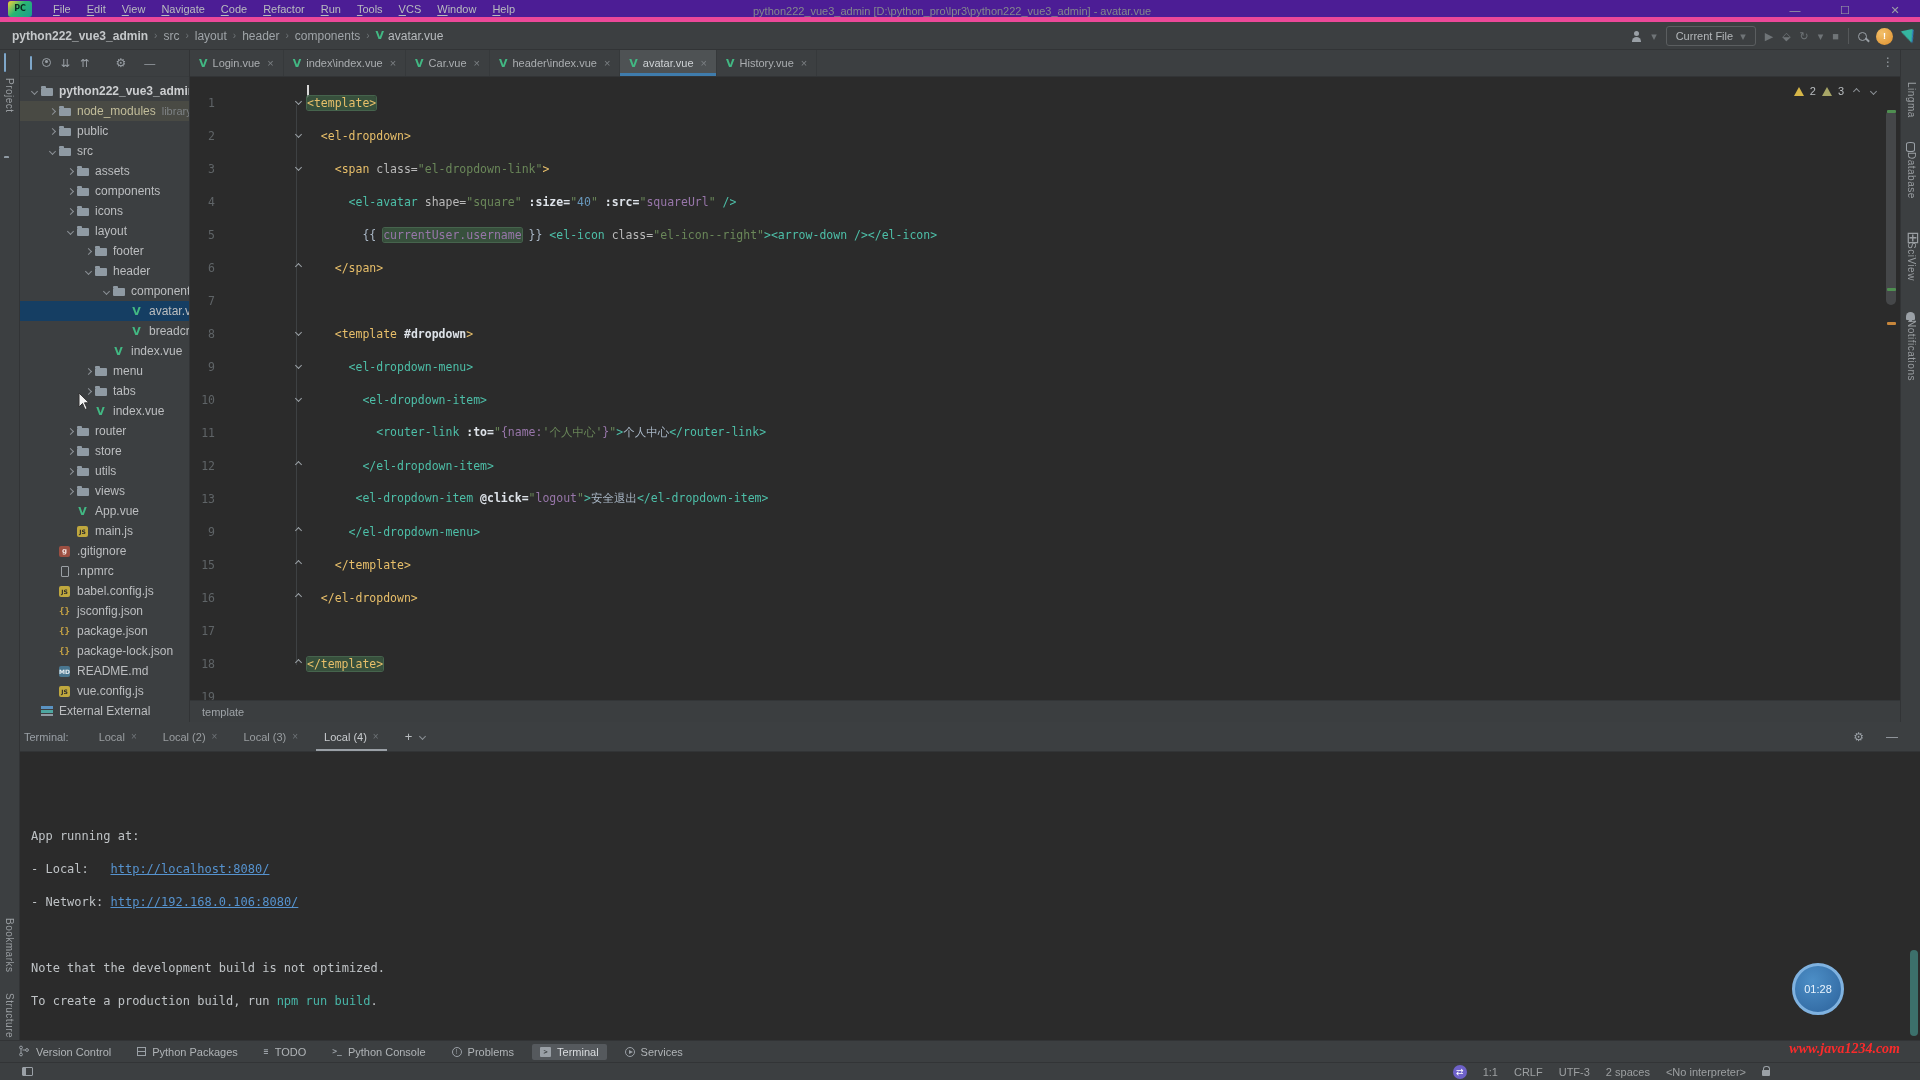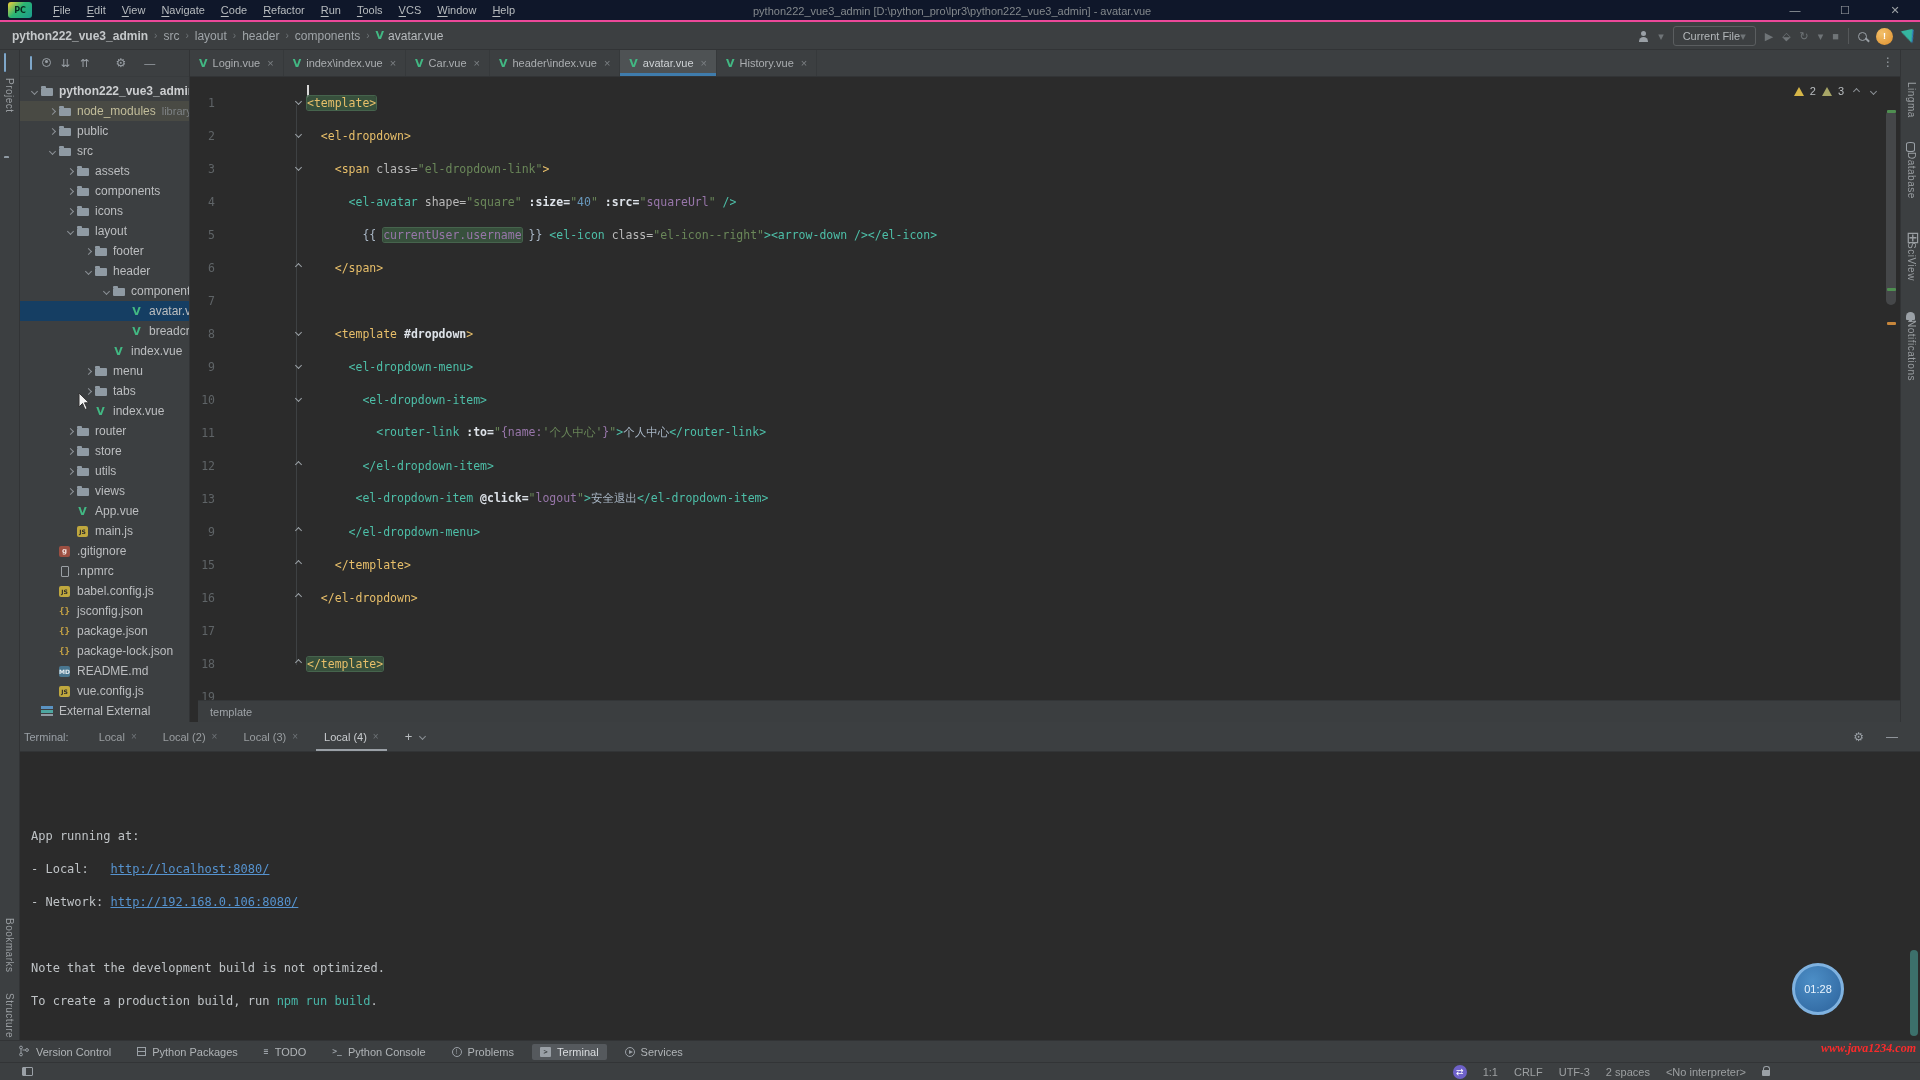--- a/index.html
+++ b/index.html
@@ -1,36 +1,36 @@
 <!DOCTYPE html>
 <html><head>
 <meta charset="utf-8">
 <style>
   html,body{margin:0;padding:0;background:#1e1f20;}
   *{box-sizing:border-box;}
   .screen{position:relative;width:1920px;height:1080px;background:#2b2b2b;overflow:hidden;
     font-family:"Liberation Sans","DejaVu Sans",sans-serif;color:#bbbbbb;-webkit-font-smoothing:antialiased;}
   
-  .titlebar{position:absolute;left:0;top:0;width:1920px;height:22px;background:#0f172a;border-bottom:2px solid #ec4899;display:flex;align-items:center;}
+  .titlebar{position:absolute;left:0;top:0;width:1920px;height:22px;background:#4c1d95;border-bottom:5px solid #ec4899;display:flex;align-items:center;}
   .logo{width:24px;height:16px;margin-left:8px;border-radius:3px;background:linear-gradient(135deg,#f7d038 0%,#2bb673 45%,#1a9c8f 100%);color:#0b2b20;font:700 8px "DejaVu Sans",sans-serif;display:flex;align-items:center;justify-content:center;}
   .menubar{display:flex;gap:2px;margin-left:14px;}
   .menu-item{font-size:11px;color:#b8bcbf;padding:2px 7px;cursor:default;}
   .menu-item u{text-decoration:underline;text-underline-offset:2px;}
   .win-title{position:absolute;left:753px;top:0;height:22px;line-height:22px;font-size:11px;color:#84898d;white-space:nowrap;}
   .win-controls{position:absolute;right:0;top:0;height:22px;display:flex;}
   .win-controls span{width:50px;text-align:center;line-height:20px;font-size:11px;color:#9da2a6;}
   
   .navbar{position:absolute;left:0;top:22px;width:1920px;height:28px;background:#3c3f41;border-bottom:1px solid #323436;display:flex;align-items:center;}
   .crumbs{display:flex;align-items:center;margin-left:12px;font-size:12px;white-space:nowrap;}
   .crumb{color:#9fa4a8;}
   .crumb.first{font-weight:700;color:#c5c8ca;}
   .crumb-sep{color:#6f7477;margin:0 6px;font-size:10px;}
   .crumb-file{display:flex;align-items:center;gap:4px;color:#b6babd;}
   .nav-right{position:absolute;right:6px;top:0;height:28px;display:flex;align-items:center;gap:9px;}
-  .runbox{height:20px;border:1px solid #5b5e60;border-radius:3px;padding:0 9px;display:flex;align-items:center;font-size:11px;color:#b3b7ba;}
+  .runbox{height:20px;border:1px solid #5b5e60;border-radius:3px;padding:0 9px;display:flex;align-items:center;gap:7px;font-size:11px;color:#b3b7ba;}
   .muted{color:#6f7477;font-size:11px;}
   .divider-v{width:1px;height:16px;background:#55585a;}
   .orange-dot{width:17px;height:17px;border-radius:50%;background:radial-gradient(circle at 35% 30%,#f3c06a,#dd8f2d);display:flex;align-items:center;justify-content:center;color:#fff;font-size:9px;font-weight:700;}
   .gem{width:0;height:0;border-left:8px solid transparent;border-right:4px solid transparent;border-top:13px solid #35b6a0;transform:rotate(-12deg);filter:drop-shadow(1px 1px 0 #2e7fc0);}
   
   .main{position:absolute;left:0;top:50px;width:1920px;height:672px;}
   .stripe{position:absolute;background:#3c3f41;color:#9a9ea2;}
   .stripe-left{left:0;top:0;width:20px;height:1012px;border-right:1px solid #323436;}
   .stripe-right{right:0;top:0;width:20px;height:672px;border-left:1px solid #323436;}
   .vtext{writing-mode:vertical-rl;font-size:10px;letter-spacing:.5px;color:#9a9ea2;position:absolute;left:4px;}
@@ -86,40 +86,40 @@
   .tk-i{color:#9876aa;}
   .tk-p{color:#a9b7c6;}
   .hl{background:#37503c;border-radius:2px;box-shadow:0 0 0 1px #46644d;}
   .caret{position:absolute;left:117px;top:8px;width:1.5px;height:17px;background:#d8d8d8;}
   .fold-guide{position:absolute;left:106px;top:28px;width:1px;height:560px;background:#3e4143;}
   .inspections{position:absolute;right:24px;top:8px;display:flex;align-items:center;gap:6px;font-size:11px;color:#b9bdc0;z-index:5;}
   .tri{width:0;height:0;border-left:5px solid transparent;border-right:5px solid transparent;border-bottom:9px solid #d6b648;display:inline-block;}
   .tri.dim{border-bottom-color:#a8a667;}
   .scroll-thumb{position:absolute;right:4px;top:33px;width:10px;height:195px;background:rgba(166,174,181,.22);border-radius:5px;}
   .mark{position:absolute;right:4px;width:9px;height:3px;border-radius:1px;}
-  .editor-crumb{position:absolute;left:8px;top:650px;width:1710px;height:22px;background:#3b3e40;border-top:1px solid #333638;font-size:11px;color:#9fa4a8;line-height:22px;padding-left:12px;}
+  .editor-crumb{position:absolute;left:0;top:650px;width:1710px;height:22px;background:#3b3e40;border-top:1px solid #333638;font-size:11px;color:#9fa4a8;line-height:22px;padding-left:12px;}
   
   .terminal{position:absolute;left:20px;top:722px;width:1900px;height:318px;background:#2b2b2b;}
   .term-header{height:30px;background:#3c3f41;border-bottom:1px solid #323436;display:flex;align-items:center;position:relative;}
   .term-label{font-size:11px;color:#9aa0a6;margin-left:4px;margin-right:22px;}
   .term-tab{display:flex;align-items:center;gap:6px;font-size:11px;color:#9a9ea1;height:100%;padding:0 8px;margin-right:10px;}
   .term-tab.active{color:#c9cccf;box-shadow:inset 0 -2px 0 #9aa0a6;}
   .term-x{color:#6f7478;font-size:10px;}
   .term-plus{color:#b9bdc0;font-size:13px;margin:0 8px;}
   .term-right{position:absolute;right:22px;display:flex;gap:22px;align-items:center;color:#9aa0a6;}
   .term-body{position:relative;padding:68px 0 0 11px;font-family:"DejaVu Sans Mono",monospace;font-size:12px;line-height:33px;color:#bfc3c6;white-space:pre;}
   .t-link{color:#5693cf;text-decoration:underline;}
   .t-cmd{color:#48b6a8;}
   .timer{position:absolute;left:1772px;top:241px;width:52px;height:52px;border-radius:50%;background:radial-gradient(circle at 38% 32%,#4c8ec6,#2d639c);border:3px solid #7fb2e0;color:#eaf4fe;font-size:11px;display:flex;align-items:center;justify-content:center;}
   .term-scroll{position:absolute;right:2px;top:228px;width:8px;height:86px;background:rgba(77,182,172,.5);border-radius:4px;}
   
   .toolbar-bottom{position:absolute;left:0;top:1040px;width:1920px;height:22px;background:#3c3f41;border-top:1px solid #323436;display:flex;align-items:center;}
   .tw-btn{display:flex;align-items:center;gap:6px;font-size:11px;color:#b0b4b7;padding:2px 8px;margin-left:10px;border-radius:2px;}
   .tw-btn.active{background:#55595d;color:#dadde0;}
-  .watermark{position:absolute;right:4px;top:0px;font-family:"Liberation Serif","DejaVu Serif",serif;font-style:italic;font-weight:700;font-size:12px;color:#fb2b2b;}
+  .watermark{position:absolute;right:20px;top:0px;font-family:"Liberation Serif","DejaVu Serif",serif;font-style:italic;font-weight:700;font-size:14px;color:#fb2b2b;}
   .statusbar{position:absolute;left:0;top:1062px;width:1920px;height:18px;background:#3c3f41;border-top:1px solid #323436;display:flex;align-items:center;font-size:11px;color:#9da0a2;}
   .sb-right{position:absolute;right:150px;display:flex;align-items:center;gap:16px;}
   .sync-badge{width:14px;height:14px;border-radius:50%;background:#6e61c8;color:#fff;font-size:9px;display:flex;align-items:center;justify-content:center;}
   .i-lock{width:8px;height:6px;background:#9aa0a5;border-radius:1px;position:relative;margin-top:3px;}
   .i-lock::before{content:"";position:absolute;top:-4px;left:1px;width:5px;height:4px;border:1px solid #9aa0a5;border-bottom:none;border-radius:3px 3px 0 0;}
   .i-layout{width:11px;height:9px;border:1px solid #9aa0a6;border-radius:1px;position:relative;margin-left:22px;}
   .i-layout::before{content:"";position:absolute;left:0;top:0;width:3px;height:100%;background:#9aa0a6;}
   
   .i-user{width:11px;height:11px;position:relative;display:inline-block;}
   .i-user::before{content:"";position:absolute;left:3px;top:0;width:5px;height:5px;border-radius:50%;background:#9aa0a6;}

